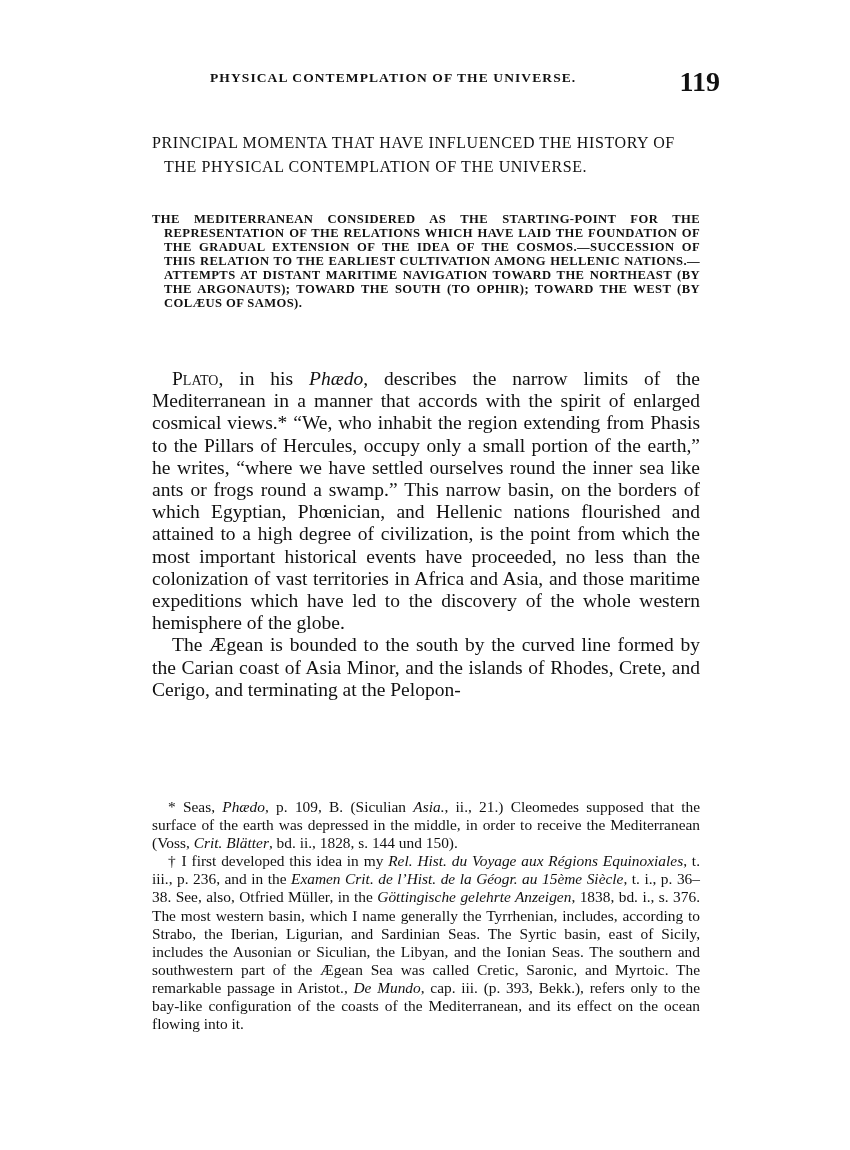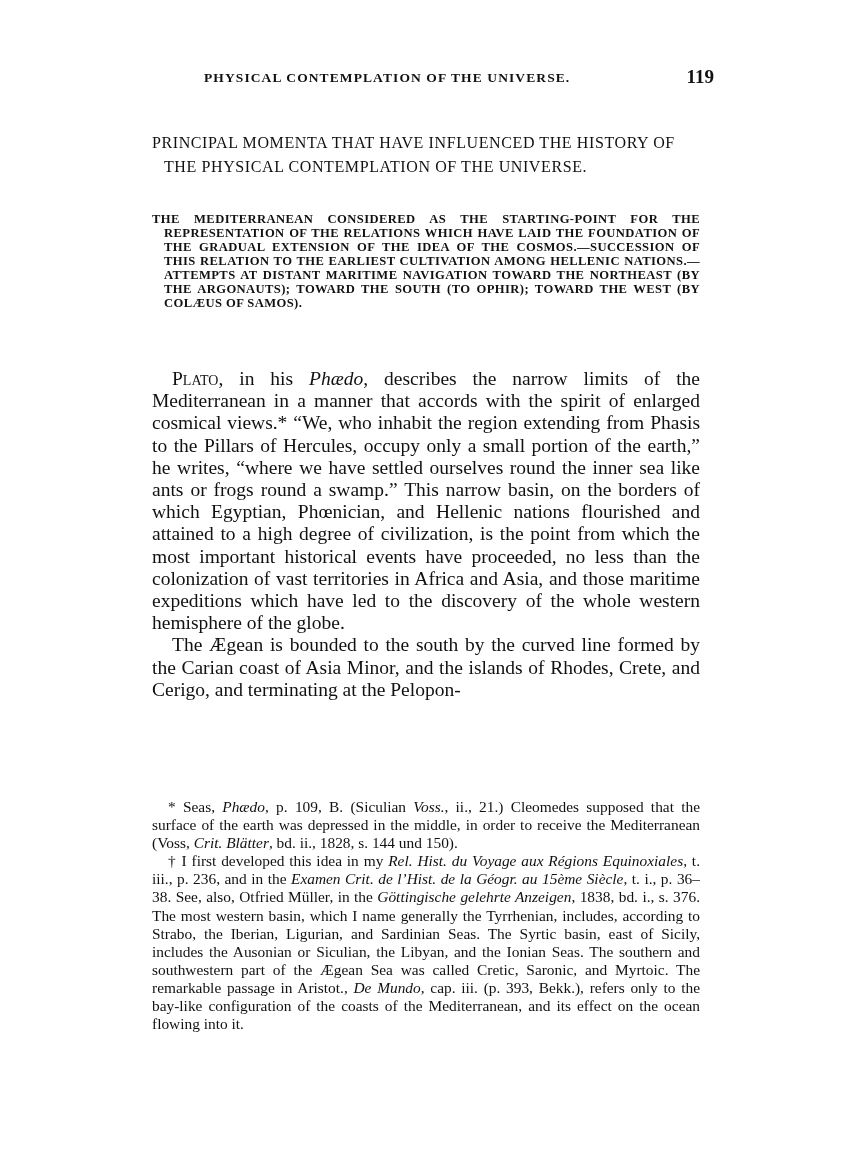--- a/index.html
+++ b/index.html
@@ -3,25 +3,25 @@
   <meta charset="utf-8">
   <style>
     html, body { margin: 0; padding: 0; }
     body {
       width: 850px; height: 1150px; background: #ffffff; color: #111111;
       font-family: "Liberation Serif", "DejaVu Serif", serif;
       position: relative; overflow: hidden;
     }
     .page { position: absolute; left: 152px; top: 0; width: 548px; }
     .running-head {
-      position: absolute; top: 70px; left: 52px; width: 510px;
+      position: absolute; top: 70px; left: 58px; width: 510px;
       font-size: 13.5px; letter-spacing: 1.1px; font-weight: bold;
       white-space: nowrap;
     }
-    .running-head .page-num { position: absolute; right: 0; top: -4px; font-size: 19px; letter-spacing: 0; }
+    .running-head .page-num { position: absolute; right: 0; top: -4px; font-size: 28px; letter-spacing: 0; }
     .chapter-title {
       position: absolute; top: 131px; left: 0; width: 548px;
       font-size: 16px; line-height: 24px; letter-spacing: 0.6px;
       text-indent: 0; padding-left: 12px; text-indent: -12px; box-sizing: border-box;
     }
     .summary {
       position: absolute; top: 212px; left: 0; width: 548px;
       font-size: 12.6px; line-height: 14px; letter-spacing: 0.4px;
       padding-left: 12px; text-indent: -12px; box-sizing: border-box;
       text-align: justify;
@@ -53,16 +53,16 @@
   <div class="chapter-title">PRINCIPAL MOMENTA THAT HAVE INFLUENCED THE HISTORY OF THE PHYSICAL CONTEMPLATION OF THE UNIVERSE.</div>
 
   <div class="summary">THE MEDITERRANEAN CONSIDERED AS THE STARTING-POINT FOR THE REPRESENTATION OF THE RELATIONS WHICH HAVE LAID THE FOUNDATION OF THE GRADUAL EXTENSION OF THE IDEA OF THE COSMOS.—SUCCESSION OF THIS RELATION TO THE EARLIEST CULTIVATION AMONG HELLENIC NATIONS.—ATTEMPTS AT DISTANT MARITIME NAVIGATION TOWARD THE NORTHEAST (BY THE ARGONAUTS); TOWARD THE SOUTH (TO OPHIR); TOWARD THE WEST (BY COLÆUS OF SAMOS).</div>
 
   <div class="body-text">
     <p class="first"><span class="sc">Plato</span><span>, in his </span><i>Phædo</i><span>, describes the narrow limits of the Mediterranean in a manner that accords with the spirit of enlarged cosmical views.* “We, who inhabit the region extending from Phasis to the Pillars of Hercules, occupy only a small portion of the earth,” he writes, “where we have settled ourselves round the inner sea like ants or frogs round a swamp.” This narrow basin, on the borders of which Egyptian, Phœnician, and Hellenic nations flourished and attained to a high degree of civilization, is the point from which the most important historical events have proceeded, no less than the colonization of vast territories in Africa and Asia, and those maritime expeditions which have led to the discovery of the whole western hemisphere of the globe.</span></p>
     <p>The Ægean is bounded to the south by the curved line formed by the Carian coast of Asia Minor, and the islands of Rhodes, Crete, and Cerigo, and terminating at the Pelopon-</p>
   </div>
 
   <div class="footnotes">
-    <p><span>* Seas, </span><i>Phædo</i><span>, p. 109, B. (Siculian </span><i>Voss.</i><span>, ii., 21.) Cleomedes supposed that the surface of the earth was depressed in the middle, in order to receive the Mediterranean (Voss, </span><i>Crit. Blätter</i><span>, bd. ii., 1828, s. 144 und 150).</span></p>
+    <p><span>* Seas, </span><i>Phædo</i><span>, p. 109, B. (Siculian </span><i>Asia.</i><span>, ii., 21.) Cleomedes supposed that the surface of the earth was depressed in the middle, in order to receive the Mediterranean (Voss, </span><i>Crit. Blätter</i><span>, bd. ii., 1828, s. 144 und 150).</span></p>
     <p><span>† I first developed this idea in my </span><i>Rel. Hist. du Voyage aux Régions Equinoxiales</i><span>, t. iii., p. 236, and in the </span><i>Examen Crit. de l’Hist. de la Géogr. au 15ème Siècle</i><span>, t. i., p. 36–38. See, also, Otfried Müller, in the </span><i>Göttingische gelehrte Anzeigen</i><span>, 1838, bd. i., s. 376. The most western basin, which I name generally the Tyrrhenian, includes, according to Strabo, the Iberian, Ligurian, and Sardinian Seas. The Syrtic basin, east of Sicily, includes the Ausonian or Siculian, the Libyan, and the Ionian Seas. The southern and southwestern part of the Ægean Sea was called Cretic, Saronic, and Myrtoic. The remarkable passage in Aristot., </span><i>De Mundo</i><span>, cap. iii. (p. 393, Bekk.), refers only to the bay-like configuration of the coasts of the Mediterranean, and its effect on the ocean flowing into it.</span></p>
   </div>
 </div>
 
 </body></html>

